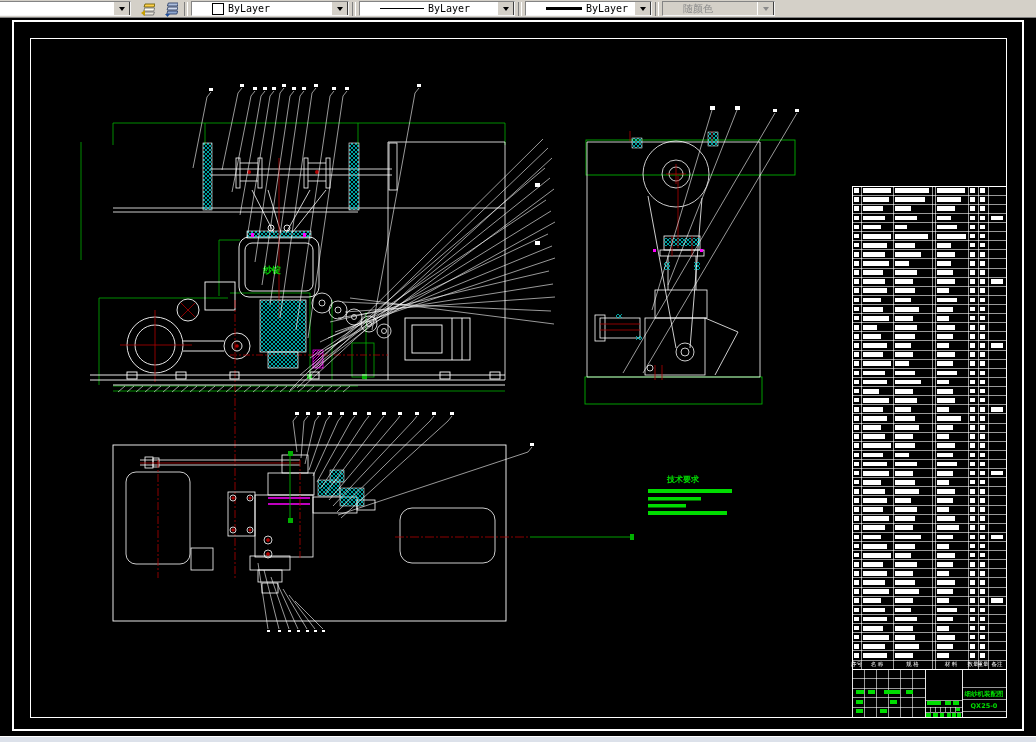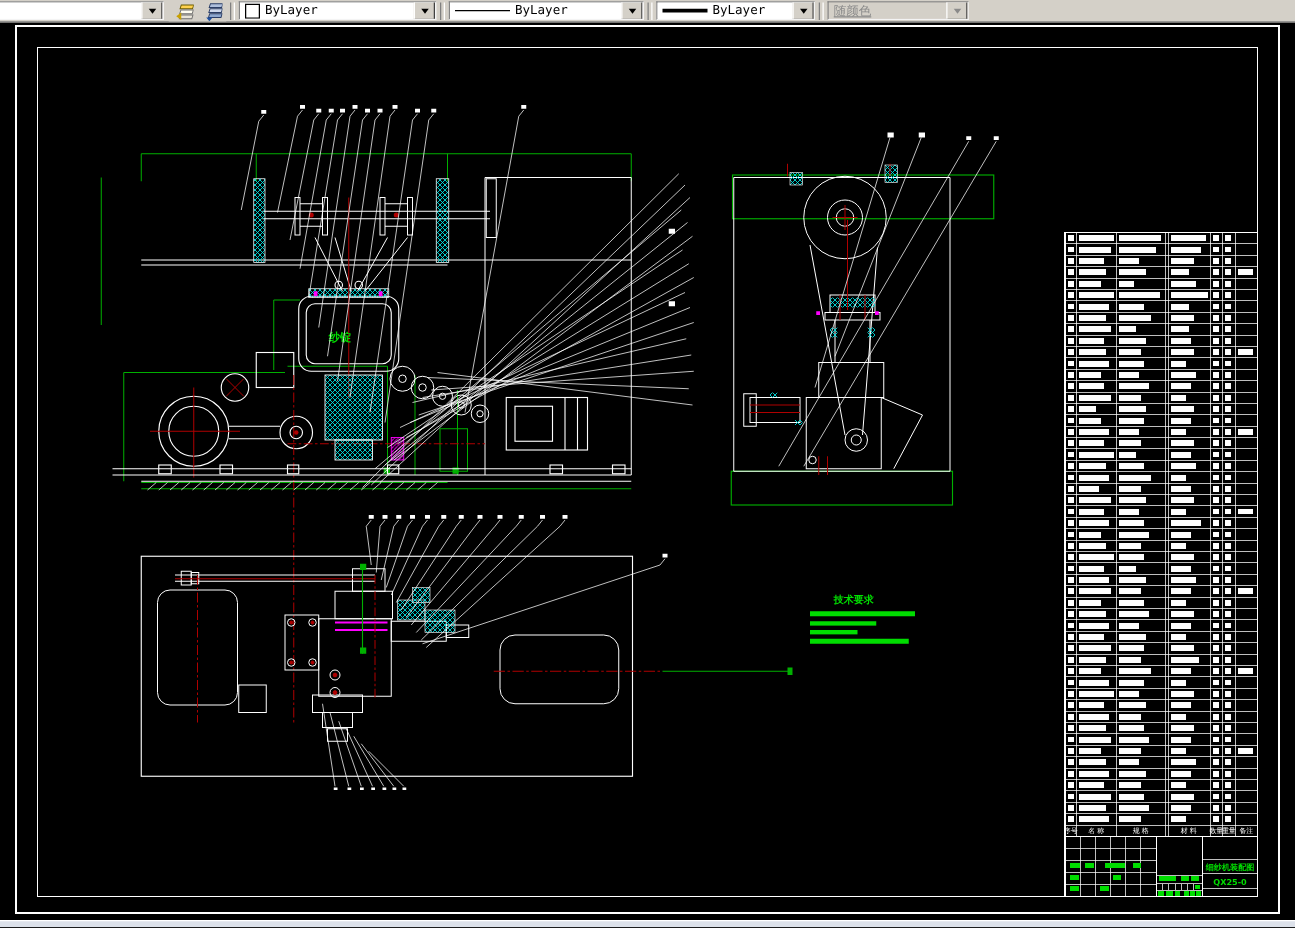--- a/index.html
+++ b/index.html
@@ -4,23 +4,23 @@
 <style>
   html,body{margin:0;padding:0;background:#000;}
   .app{position:relative;width:1036px;height:742px;overflow:hidden;background:#000;
        font-family:"Liberation Sans",sans-serif;}
   
   .toolbar{position:absolute;top:0;left:0;width:1036px;height:17px;background:#d4d0c8;
            border-bottom:1px solid #808080;display:flex;align-items:center;z-index:5;}
   .combo{height:15px;background:#fff;border:1px solid #848484;border-right-color:#f4f4f4;
          border-bottom-color:#f4f4f4;display:flex;align-items:center;
          font:10px "DejaVu Sans Mono",monospace;color:#000;box-sizing:border-box;overflow:hidden;}
-  .combo .field{flex:1;display:flex;align-items:center;padding-left:4px;gap:4px;height:100%;background:#fff;}
+  .combo .field{flex:1;display:flex;align-items:center;padding-left:20px;gap:4px;height:100%;background:#fff;}
   .combo.disabled{background:#d4d0c8;color:#8a8a8a;}
-  .combo.disabled .field{background:#d4d0c8;text-decoration:underline;}
+  .combo.disabled .field{background:#d4d0c8;}
   .dd-btn{width:15px;height:13px;background:#d4d0c8;border:1px solid #fff;
           border-right-color:#404040;border-bottom-color:#404040;display:flex;
           align-items:center;justify-content:center;flex:none;}
   .dd-arrow{width:0;height:0;border-left:3px solid transparent;border-right:3px solid transparent;
             border-top:4px solid #000;}
   .combo.disabled .dd-arrow{border-top-color:#8a8a8a;}
   .swatch{width:10px;height:10px;background:#fff;border:1px solid #000;flex:none;}
   .line-sample{height:1px;background:#000;width:44px;flex:none;}
   .line-sample.thick{height:3px;width:36px;}
   .tb-sep{width:2px;height:14px;border-left:1px solid #808080;border-right:1px solid #fff;

